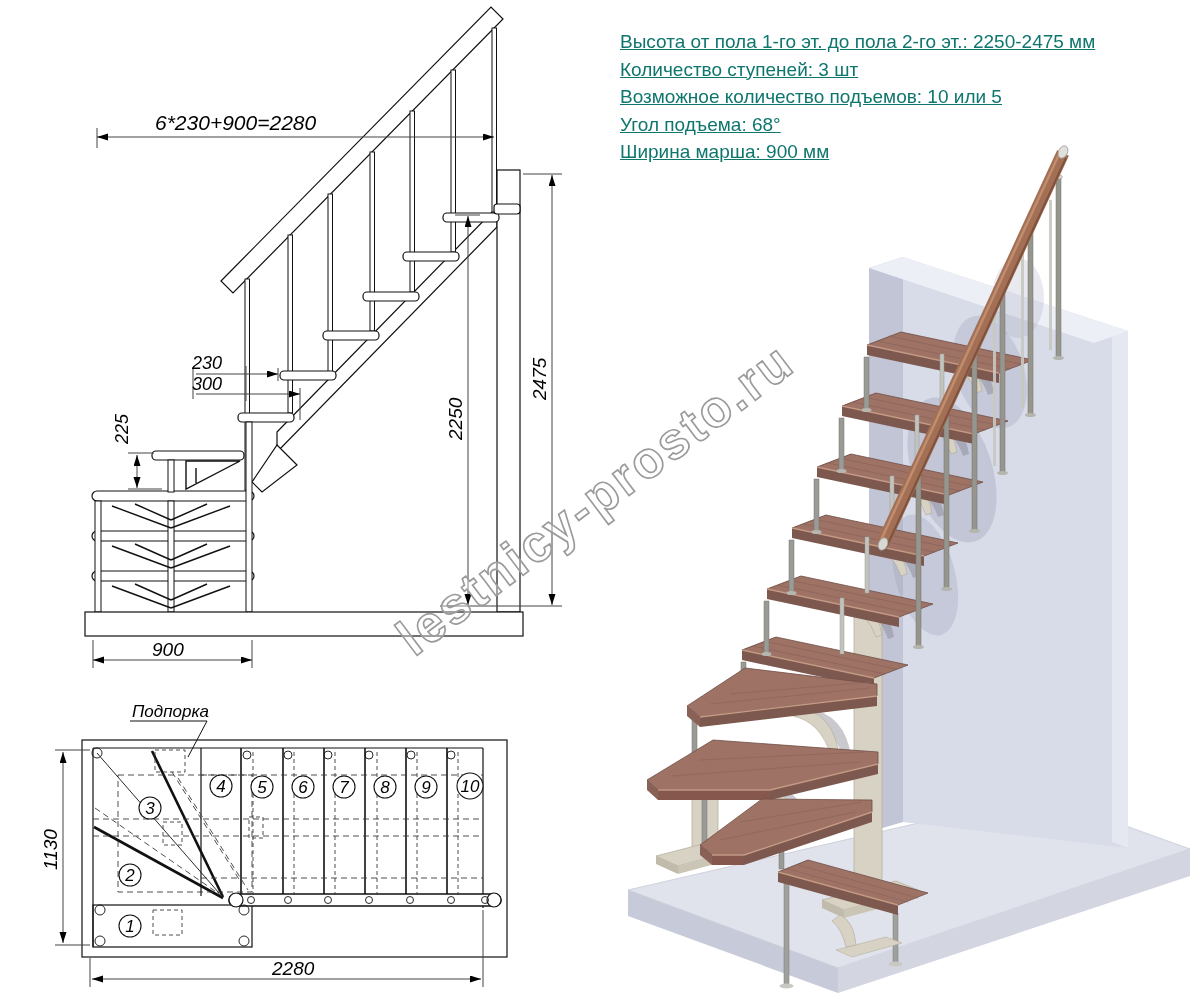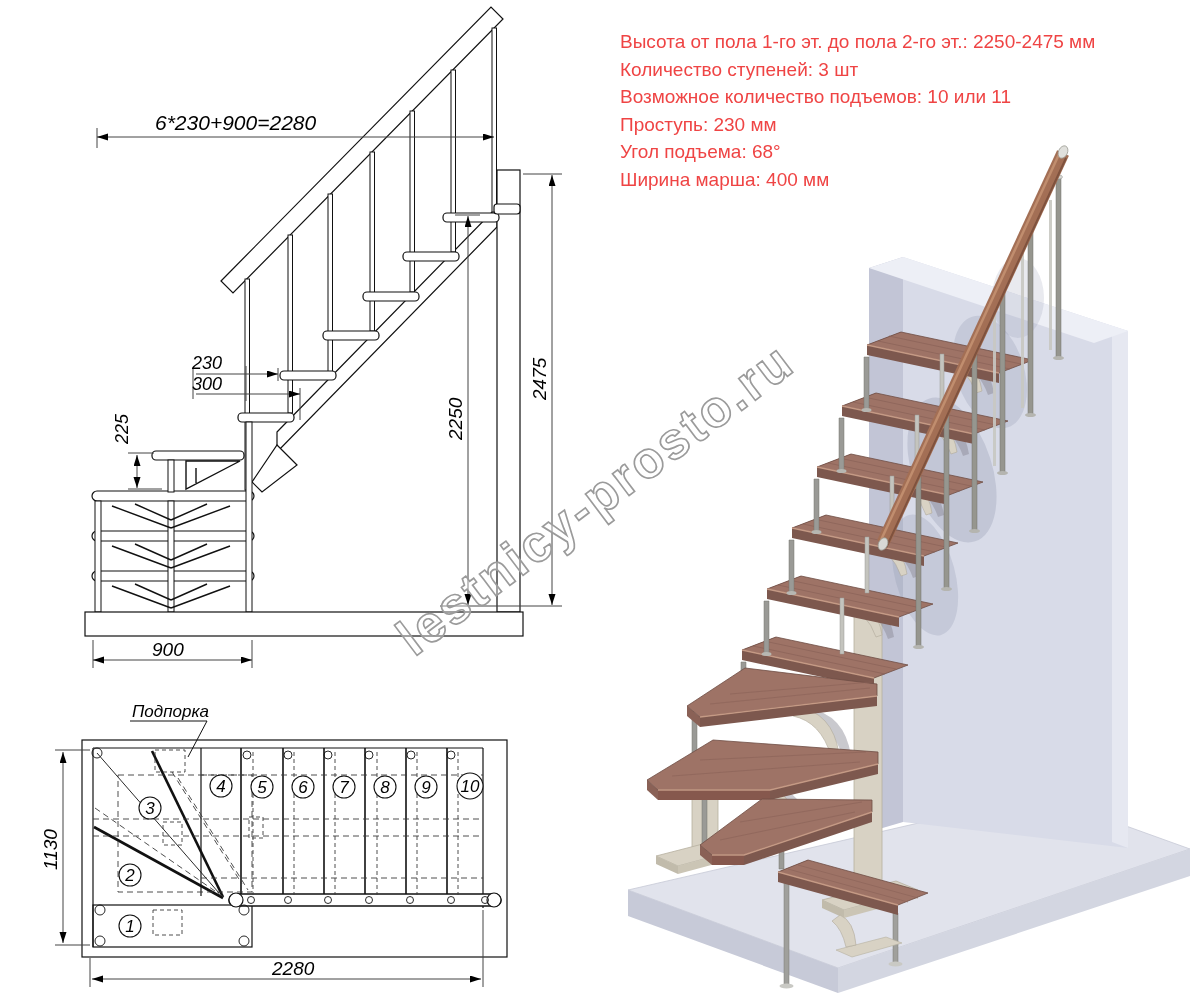--- a/index.html
+++ b/index.html
@@ -1,19 +1,19 @@
 <!DOCTYPE html>
 <html><head>
 <meta charset="utf-8">
 <style>
   html,body{margin:0;padding:0;background:#fff;}
   .canvas{position:relative;width:1191px;height:993px;background:#ffffff;overflow:hidden;
           font-family:"Liberation Sans",sans-serif;}
-  .specs{position:absolute;left:620px;top:28px;width:565px;color:#ef4444;
-         font-size:19px;line-height:27.6px;white-space:nowrap;}
+  .specs{position:absolute;left:620px;top:28px;width:565px;color:#0f766e;
+         font-size:19px;line-height:27.6px;white-space:nowrap;text-decoration:underline;}
   svg{position:absolute;left:0;top:0;}
   svg text{font-family:"Liberation Sans",sans-serif;}
   .dim{font-style:italic;fill:#000;}
   .stepnum{font-style:italic;fill:#000;}
 </style>
 </head>
 <body>
 
 <div class="canvas">
 
@@ -459,18 +459,17 @@
       <text class="dim" x="272" y="975" font-size="19">2280</text>
     </g>
   </g>
 
   <text x="600" y="515" text-anchor="middle" font-size="52" font-weight="bold" letter-spacing="3" fill="#ffffff" fill-opacity="0.35" stroke="#9b9b9b" stroke-width="1.7" transform="rotate(-37 600 505)" textLength="480" lengthAdjust="spacingAndGlyphs">lestnicy-prosto.ru</text>
 </svg>
 
   <div class="specs">
     <div>Высота от пола 1-го эт. до пола 2-го эт.: 2250-2475 мм</div>
     <div>Количество ступеней: 3 шт</div>
-    <div>Возможное количество подъемов: 10 или 11</div>
-    <div>Проступь: 230 мм</div>
+    <div>Возможное количество подъемов: 10 или 5</div>
     <div>Угол подъема: 68°</div>
-    <div>Ширина марша: 400 мм</div>
+    <div>Ширина марша: 900 мм</div>
   </div>
 </div>
 
 </body></html>

